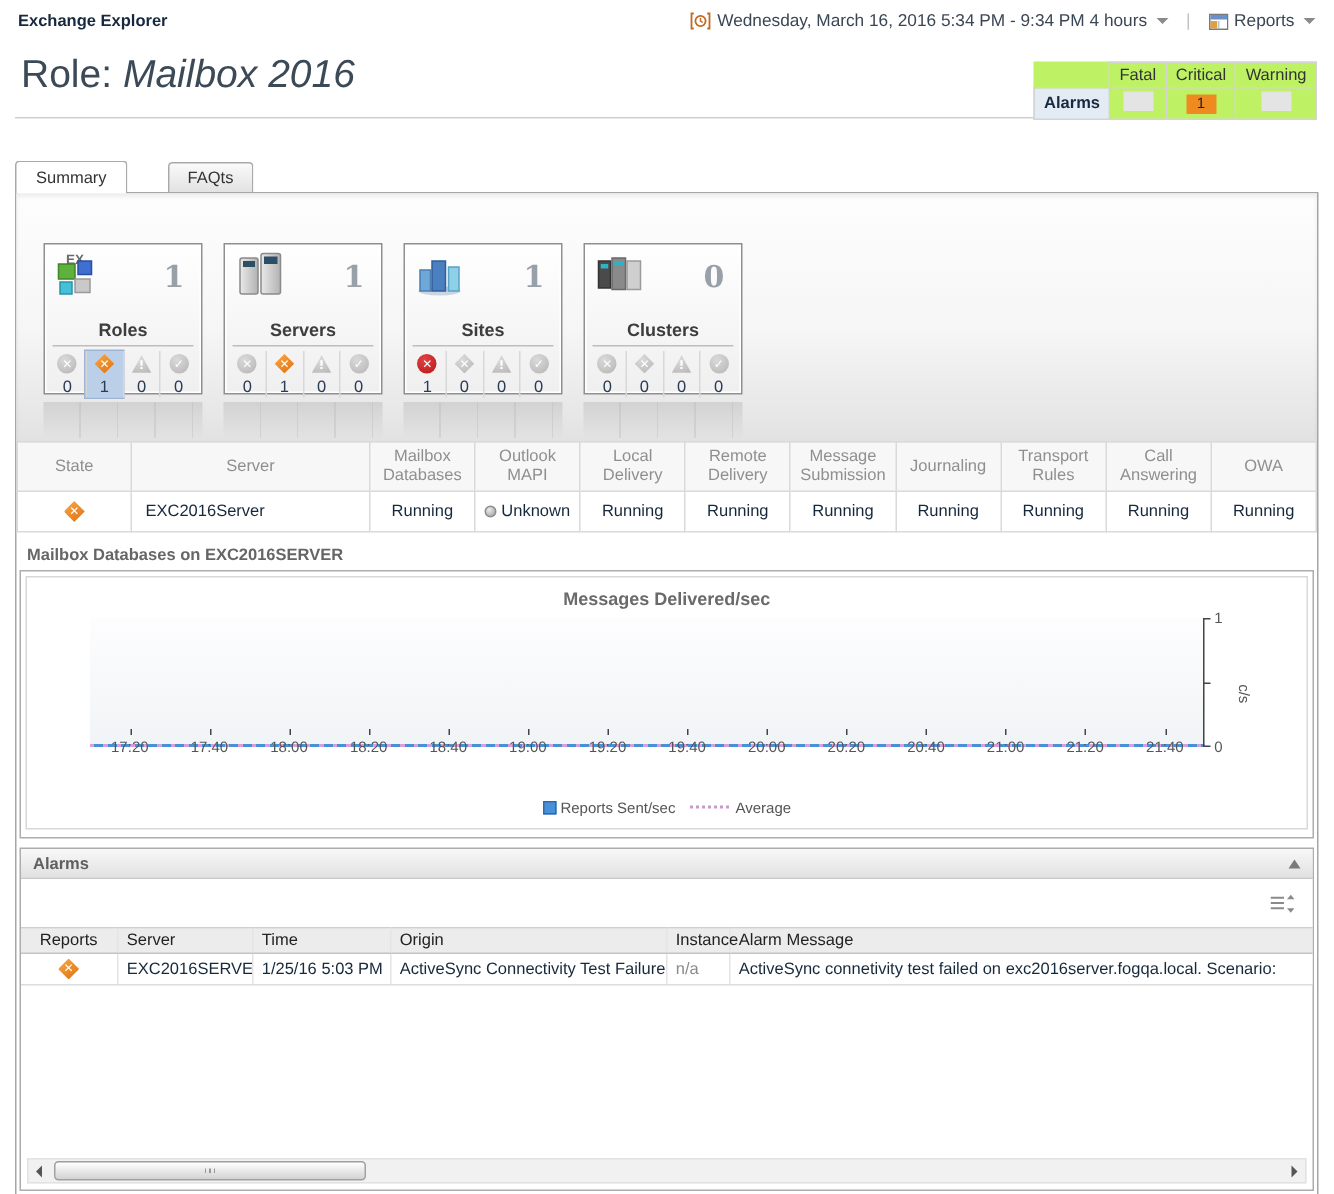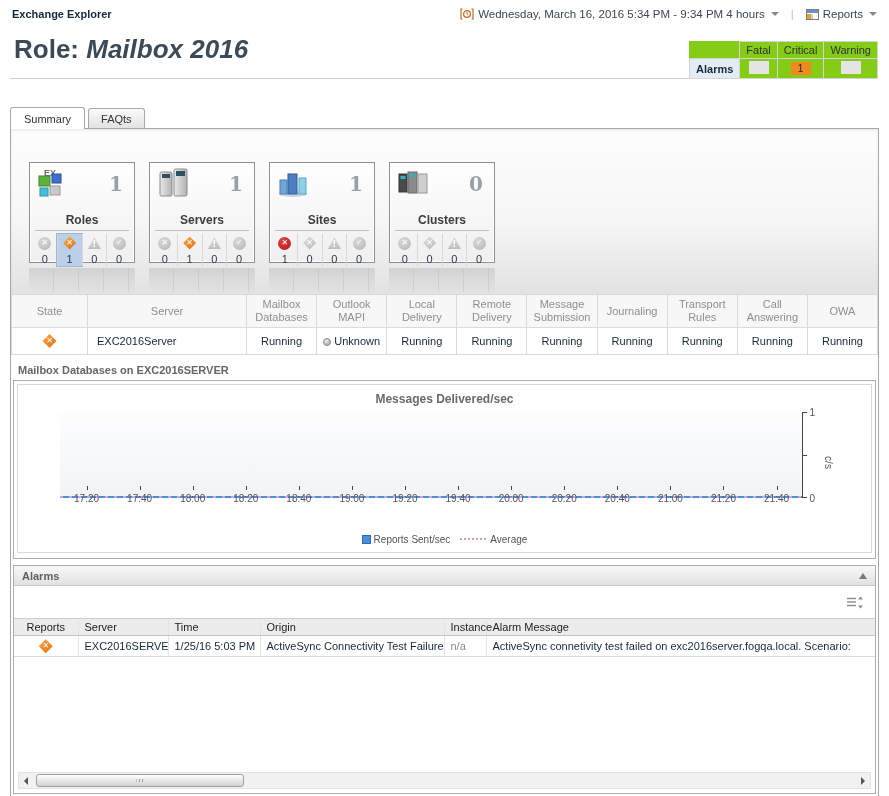--- a/index.html
+++ b/index.html
@@ -9,32 +9,32 @@
     font-family:"Liberation Sans", sans-serif; font-size:11px; color:#1e2f42;
     overflow:hidden;
   }
   
   .topbar { height:26px; padding:8px 12px 0 12px; }
   .app-title { float:left; font-weight:bold; color:#17293e; font-size:11px; }
   .topbar-right { float:right; display:flex; align-items:center; gap:6px; color:#3a4655; font-size:11.5px; }
   .dd-arrow { display:inline-block; width:0; height:0; border-left:4px solid transparent; border-right:4px solid transparent; border-top:4px solid #8a8a8a; margin-left:2px; }
   .tb-sep { color:#c0c0c0; margin:0 6px; }
   
-  .page-title { margin:8px 16px 0 14px; font-size:26px; font-weight:bold; color:#3c4a58; height:34px; }
+  .page-title { margin:8px 16px 0 14px; font-size:26px; font-weight:normal; color:#3c4a58; height:34px; }
   .page-title em { font-style:italic; }
   .title-hr { margin:10px 0 0 10px; width:698px; border-top:1px solid #cfcfcf; height:0; }
   
-  .alarm-mini { position:absolute; top:41px; right:11px; border-collapse:collapse; font-size:11px; background:#84cc16; }
+  .alarm-mini { position:absolute; top:41px; right:11px; border-collapse:collapse; font-size:11px; background:#bef264; }
   .alarm-mini td { border:1px solid #d4d4d4; text-align:center; padding:2px 6px; color:#333; height:16px; }
   .alarm-mini td.blank { border:none; background:transparent; }
   .alarm-mini td.rowlab { background:#e3ecf5; font-weight:bold; color:#17293e; }
   .mini-box { display:inline-block; width:20px; height:13px; background:#e4e4e4; font-size:10px; line-height:13px; color:#222; }
   .mini-box.orange { background:#EE8A1F; }
   
-  .tabs { margin:26px 0 0 10px; display:flex; align-items:flex-end; height:23px; position:relative; z-index:3; }
+  .tabs { margin:26px 0 0 10px; display:flex; align-items:flex-end; height:23px; position:relative; z-index:3;gap:24px; }
   .tab { border:1px solid #a9a9a9; border-bottom:none; border-radius:3px 3px 0 0;
          background:linear-gradient(#fafafa,#e2e2e2); color:#333; padding:4px 12px 3px; margin-right:3px; cursor:default; }
   .tab.active { background:#fff; padding:5px 13px 4px; margin-bottom:-1px; position:relative; }
   
   .main { margin:0 10px; border:1px solid #a6a6a6; height:669px; position:relative; background:#fff; z-index:1; }
   
   .tiles-band { height:166px; background:linear-gradient(180deg,#fdfdfd 0%,#f6f6f6 55%,#e2e2e2 100%);
                 border-bottom:1px solid #d0d0d0; box-shadow:inset 0 2px 3px rgba(0,0,0,0.07); }
   .tiles-row { display:flex; gap:14px; padding:33px 0 0 18px; }
   .tile { width:106px; height:101px; border:1px solid #8f8f8f; background:linear-gradient(#ffffff,#efefef);

